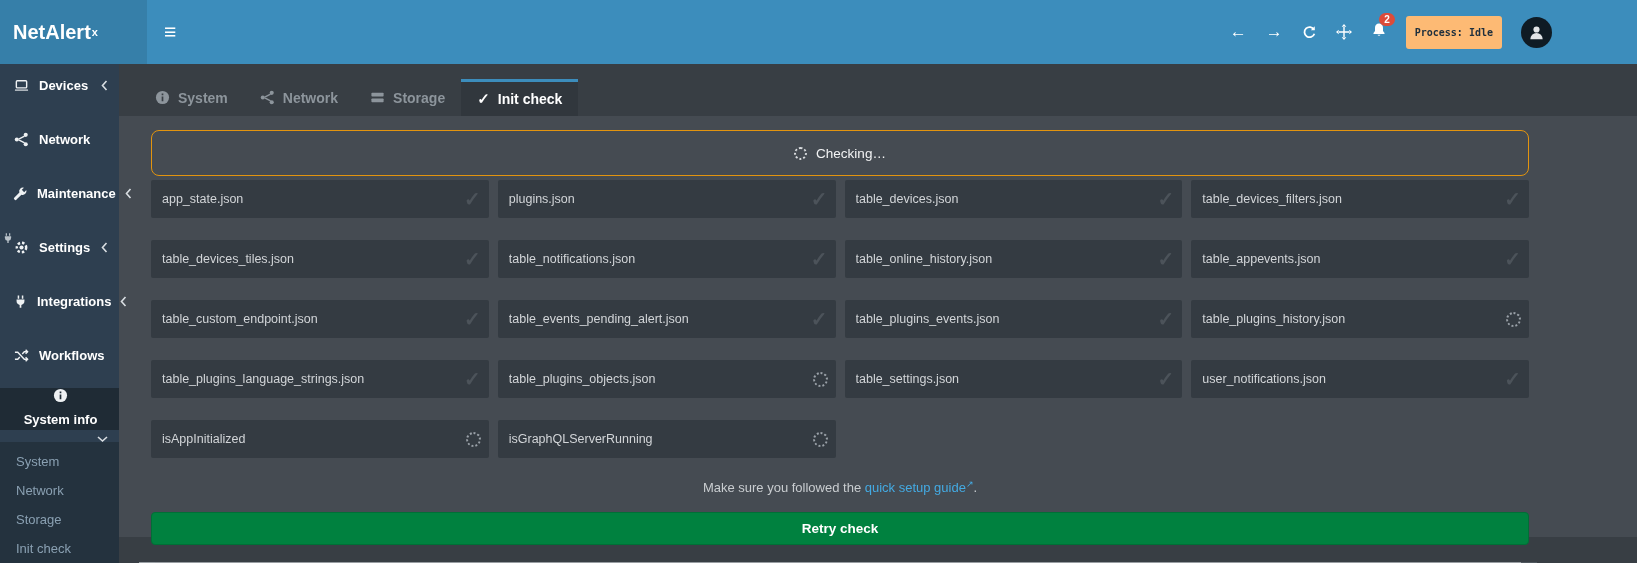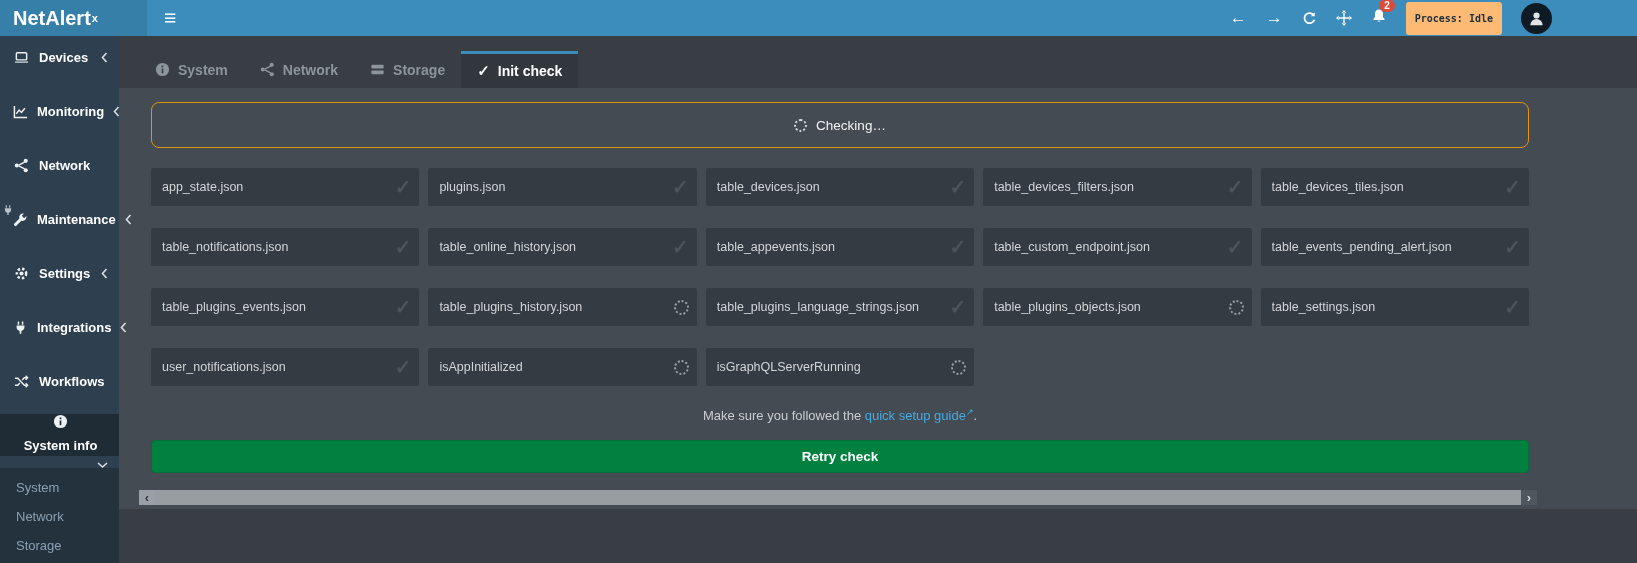--- a/index.html
+++ b/index.html
@@ -1,20 +1,20 @@
 <!DOCTYPE html>
 <html><head>
 <meta charset="utf-8">
 <style>
   * { box-sizing: border-box; margin: 0; padding: 0; }
   html, body { width: 1637px; height: 563px; overflow: hidden; }
   body { font-family: "Liberation Sans", sans-serif; background: #383e44; }
 
   
-  .header { display: flex; height: 36px; border-radius: 12px; }
+  .header { display: flex; height: 64px; border-radius: 12px; }
   .logo { width: 147px; background: #367fa9; color: #fff; display: flex; align-items: center;
           padding-left: 13px; font-size: 20px; font-weight: bold; cursor: pointer; }
   .logo sup { font-size: 11px; margin-left: 1px; }
   .navbar { flex: 1; background: #3c8dbc; display: flex; align-items: center; color: #fff; }
   .hamburger { font-size: 21px; padding: 0 17px; cursor: pointer; line-height: 50px; }
   .nav-right { margin-left: auto; display: flex; align-items: center; gap: 19px; padding-right: 85px; }
   .nav-ico { cursor: pointer; display: flex; align-items: center; font-size: 17px; font-weight: bold; }
   .bell-wrap { position: relative; cursor: pointer; display: flex; }
   .badge { position: absolute; top: -9px; right: -8px; background: #dd4b39; color: #fff;
            font-size: 10px; font-weight: bold; padding: 1px 5px; border-radius: 8px; }
@@ -49,21 +49,21 @@
   .tab.active { background: #31373d; color: #fff; border-top: 3px solid #3c8dbc; }
   .tab.active .tcheck { color: #fff; font-size: 15px; }
 
   .panel { background: #454b52; height: 421px; padding: 14px 108px 0 32px; }
 
   .checking-box { border: 1px solid #e2940f; border-radius: 8px; height: 46px; display: flex;
                   align-items: center; justify-content: center; gap: 9px; color: #f2f3f4;
                   font-size: 13.5px; }
   .spin { width: 13px; height: 13px; border: 2px dotted #d9dcdf; border-radius: 50%; flex-shrink: 0; }
 
-  .grid { margin-top: 20px; display: grid; grid-template-columns: repeat(5, 1fr); gap: 22px 9px; }
+  .grid { margin-top: 4px; display: grid; grid-template-columns: repeat(4, 1fr); gap: 22px 9px; }
   .card { background: #343b42; height: 38px; display: flex; align-items: center;
           padding: 0 8px 0 11px; border-radius: 2px; color: #d2d5d8; font-size: 12.5px; overflow: hidden; }
   .card .clabel { white-space: nowrap; overflow: hidden; }
   .card .status { margin-left: auto; flex-shrink: 0; display: flex; align-items: center; }
   .card .ck { color: #4c535a; font-size: 20px; font-weight: bold; }
   .card .spin { border-color: #9aa1a8; width: 15px; height: 15px; }
 
   .hint { text-align: center; color: #c9cdd0; font-size: 13px; margin: 21px 0 17px; }
   .hint a { color: #44aae2; text-decoration: none; cursor: pointer; }
   .hint sup { font-size: 9px; }
@@ -135,34 +135,20 @@
         </span>
       <span>Devices</span>
       <span class="chev">
           <svg width="7" height="11" viewBox="0 0 7 11" fill="none" stroke="currentColor" stroke-width="1.6">
             <path d="M5.5 1 1.5 5.5l4 4.5"></path>
           </svg>
         </span>
     </div>
     <div class="side-item">
       <span class="sicon">
-          <svg width="15" height="15" viewBox="0 0 16 16" fill="none" stroke="currentColor" stroke-width="1.6">
-            <path d="M1.5 2v12.5H15"></path>
-            <path d="M3.5 10.5l3-4 2.5 2.5L12.7 4.5"></path>
-          </svg>
-        </span>
-      <span>Monitoring</span>
-      <span class="chev">
-          <svg width="7" height="11" viewBox="0 0 7 11" fill="none" stroke="currentColor" stroke-width="1.6">
-            <path d="M5.5 1 1.5 5.5l4 4.5"></path>
-          </svg>
-        </span>
-    </div>
-    <div class="side-item">
-      <span class="sicon">
           <svg width="15" height="15" viewBox="0 0 16 16" fill="currentColor">
             <circle cx="3" cy="8" r="2.2"></circle>
             <circle cx="12.5" cy="3" r="2.2"></circle>
             <circle cx="12.5" cy="13" r="2.2"></circle>
             <path d="M4.7 7l6.2-3.2.7 1.3-6.2 3.2zM4.7 9l6.2 3.2.7-1.3-6.2-3.2z"></path>
           </svg>
         </span>
       <span>Network</span>
     </div>
     <div class="side-item">

